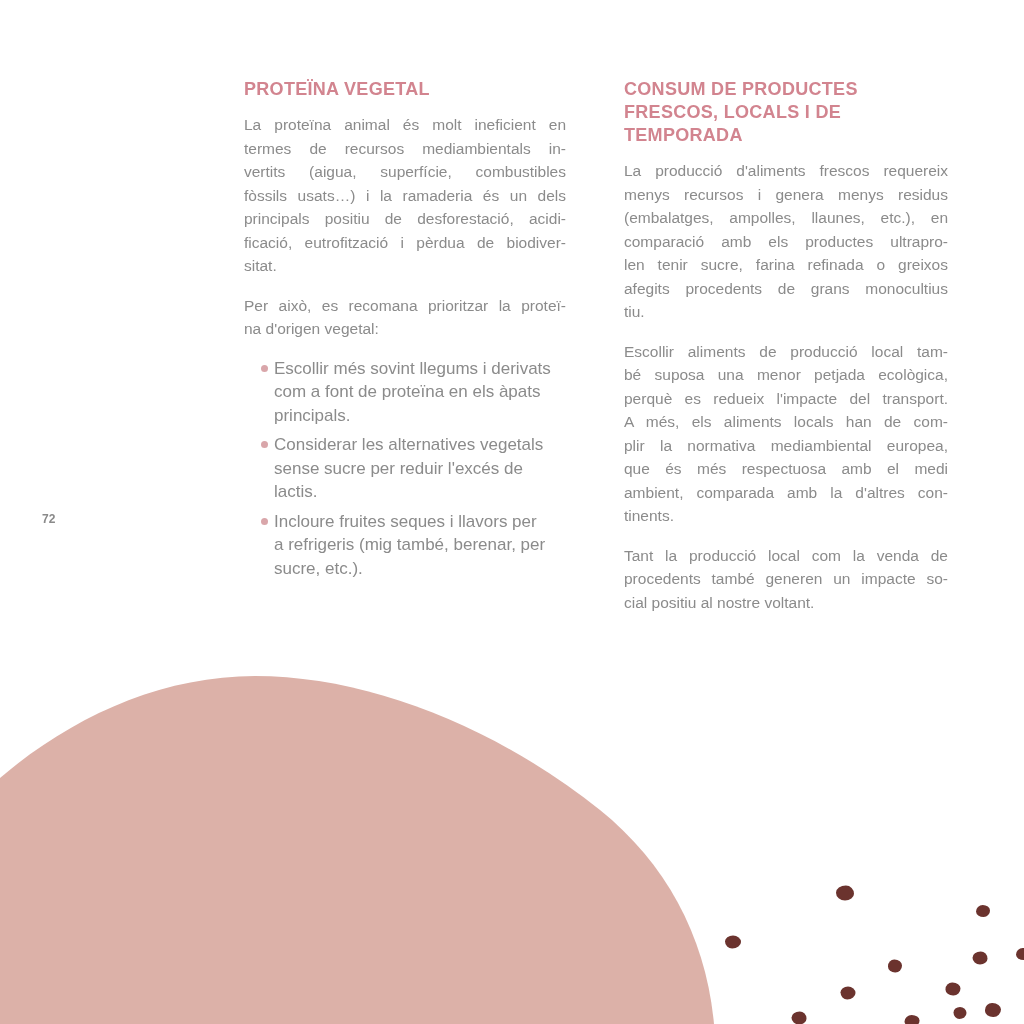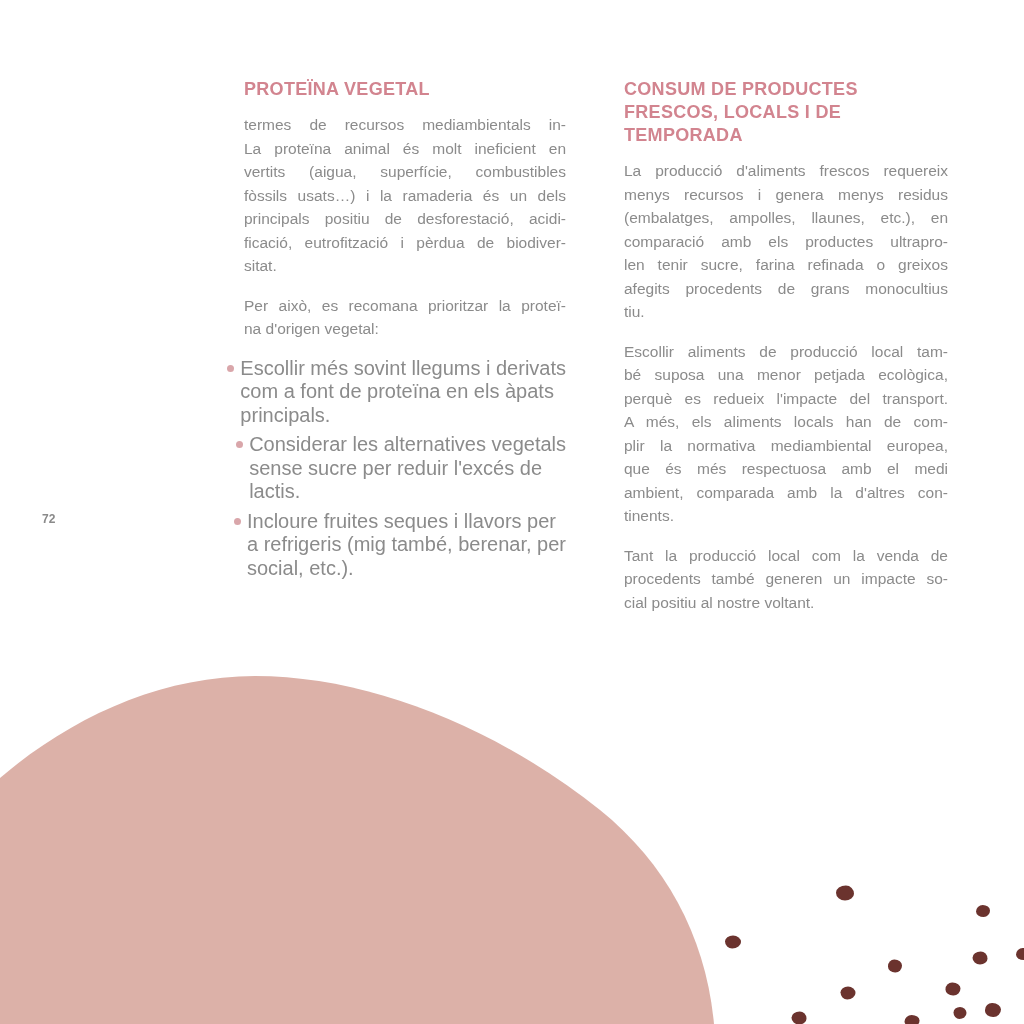--- a/index.html
+++ b/index.html
@@ -30,23 +30,22 @@
   }
   .line{white-space:nowrap;}
   .para .line{white-space:normal;}
   .jline{text-align:justify;text-align-last:justify;}
   .bullets{margin:1px 0 0 0;padding-left:17px;}
   .bullet-item{
     display:flex;
     align-items:flex-start;
     margin:0 0 6px 0;
     color:var(--body,#8b8b8b);
-    font-size:20px;
+    font-size:17px;
     line-height:23.5px;
-    justify-content:flex-end;
   }
   .bullet-dot{
     flex:0 0 auto;
     width:7px;height:7px;
     border-radius:50%;
     background:var(--bullet,#d9a6aa);
     margin:8px 6px 0 0;
   }
   .page-number{
     position:absolute;
@@ -87,22 +86,22 @@
       <div class="ink-dot" style="left: 993px; top: 1010px; width: 16px; height: 14px; background: rgb(107, 51, 46); border-radius: 45% 55% 48% 52% / 52% 48% 55% 45%;"></div>
     </div>
 
   <div class="page-number">72</div>
 
   <div class="col col-left">
       <div class="heading">
         <div class="line">PROTEÏNA VEGETAL</div>
       </div>
       <div class="para">
+        <div class="line jline">La proteïna animal és molt ineficient en</div>
         <div class="line jline">termes de recursos mediambientals in-</div>
-        <div class="line jline">La proteïna animal és molt ineficient en</div>
         <div class="line jline">vertits (aigua, superfície, combustibles</div>
         <div class="line jline">fòssils usats…) i la ramaderia és un dels</div>
         <div class="line jline">principals positiu de desforestació, acidi-</div>
         <div class="line jline">ficació, eutrofització i pèrdua de biodiver-</div>
         <div class="line">sitat.</div>
       </div>
       <div class="para">
         <div class="line jline">Per això, es recomana prioritzar la proteï-</div>
         <div class="line">na d'origen vegetal:</div>
       </div>
@@ -121,21 +120,21 @@
             <div class="line">Considerar les alternatives vegetals</div>
             <div class="line">sense sucre per reduir l'excés de</div>
             <div class="line">lactis.</div>
           </div>
         </div>
         <div class="bullet-item">
           <span class="bullet-dot"></span>
           <div>
             <div class="line">Incloure fruites seques i llavors per</div>
             <div class="line">a refrigeris (mig també, berenar, per</div>
-            <div class="line">social, etc.).</div>
+            <div class="line">sucre, etc.).</div>
           </div>
         </div>
       </div>
     </div>
 
   <div class="col col-right">
       <div class="heading">
         <div class="line">CONSUM DE PRODUCTES</div>
         <div class="line">FRESCOS, LOCALS I DE</div>
         <div class="line">TEMPORADA</div>

